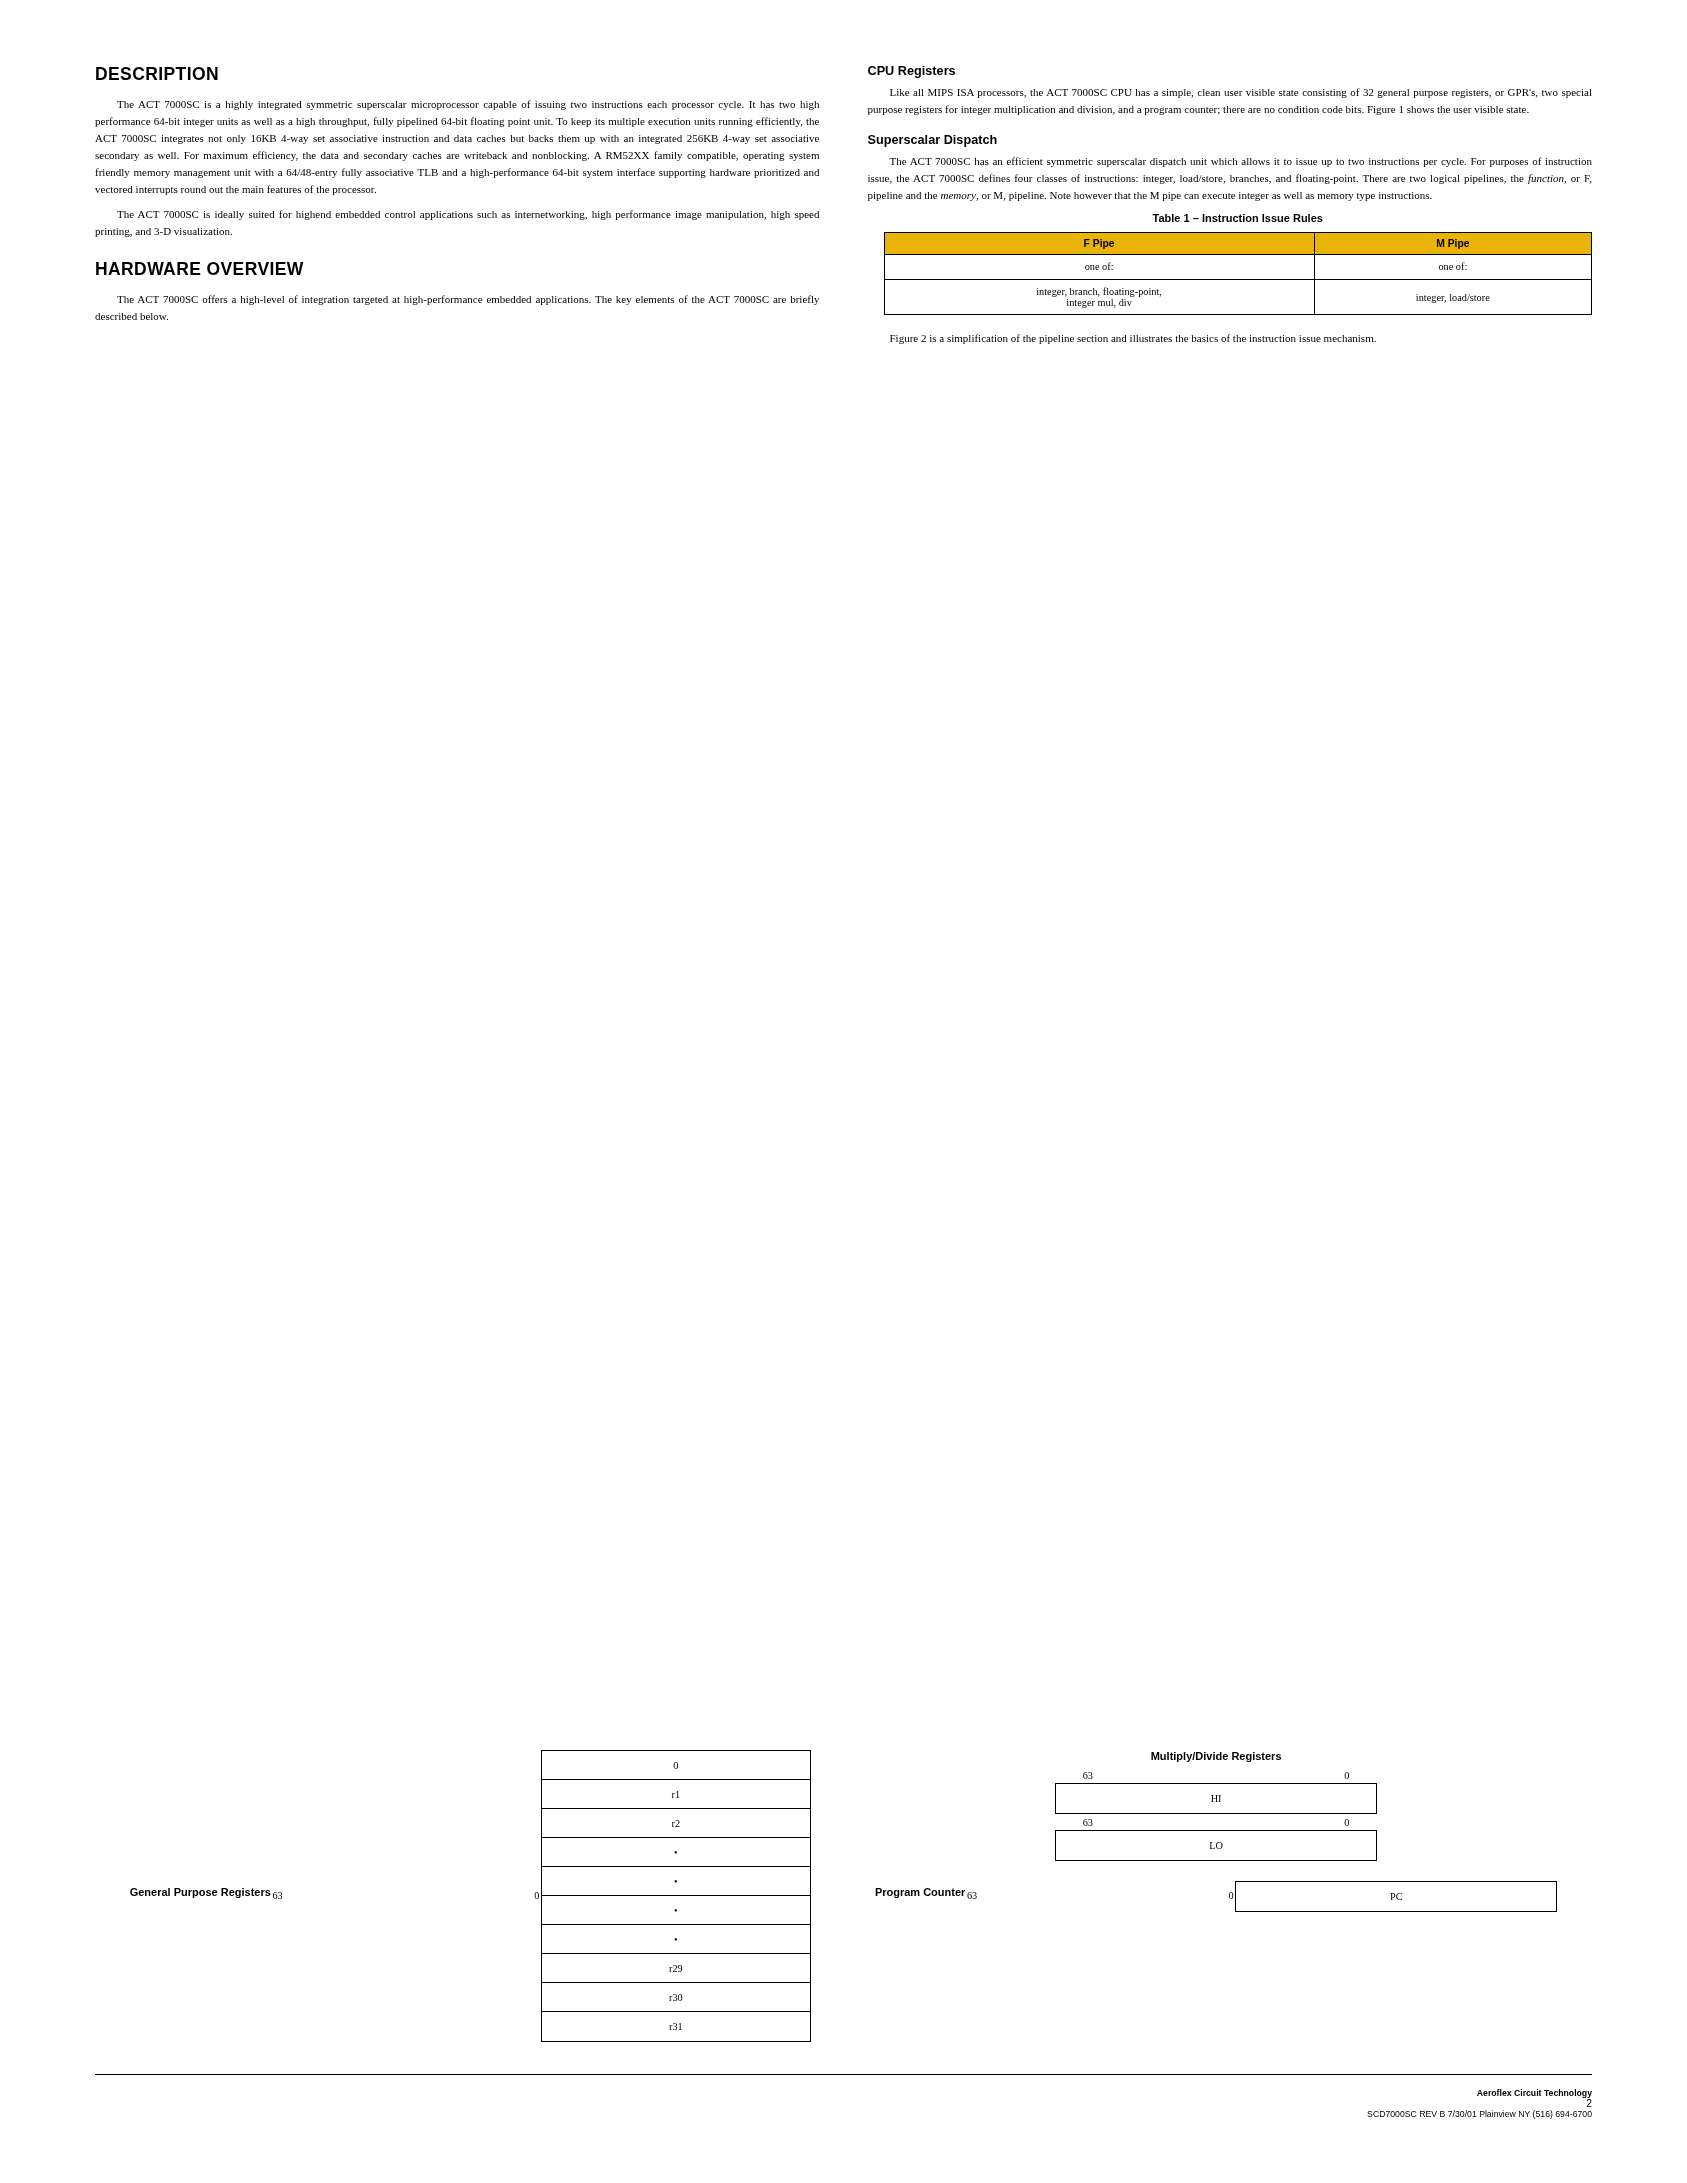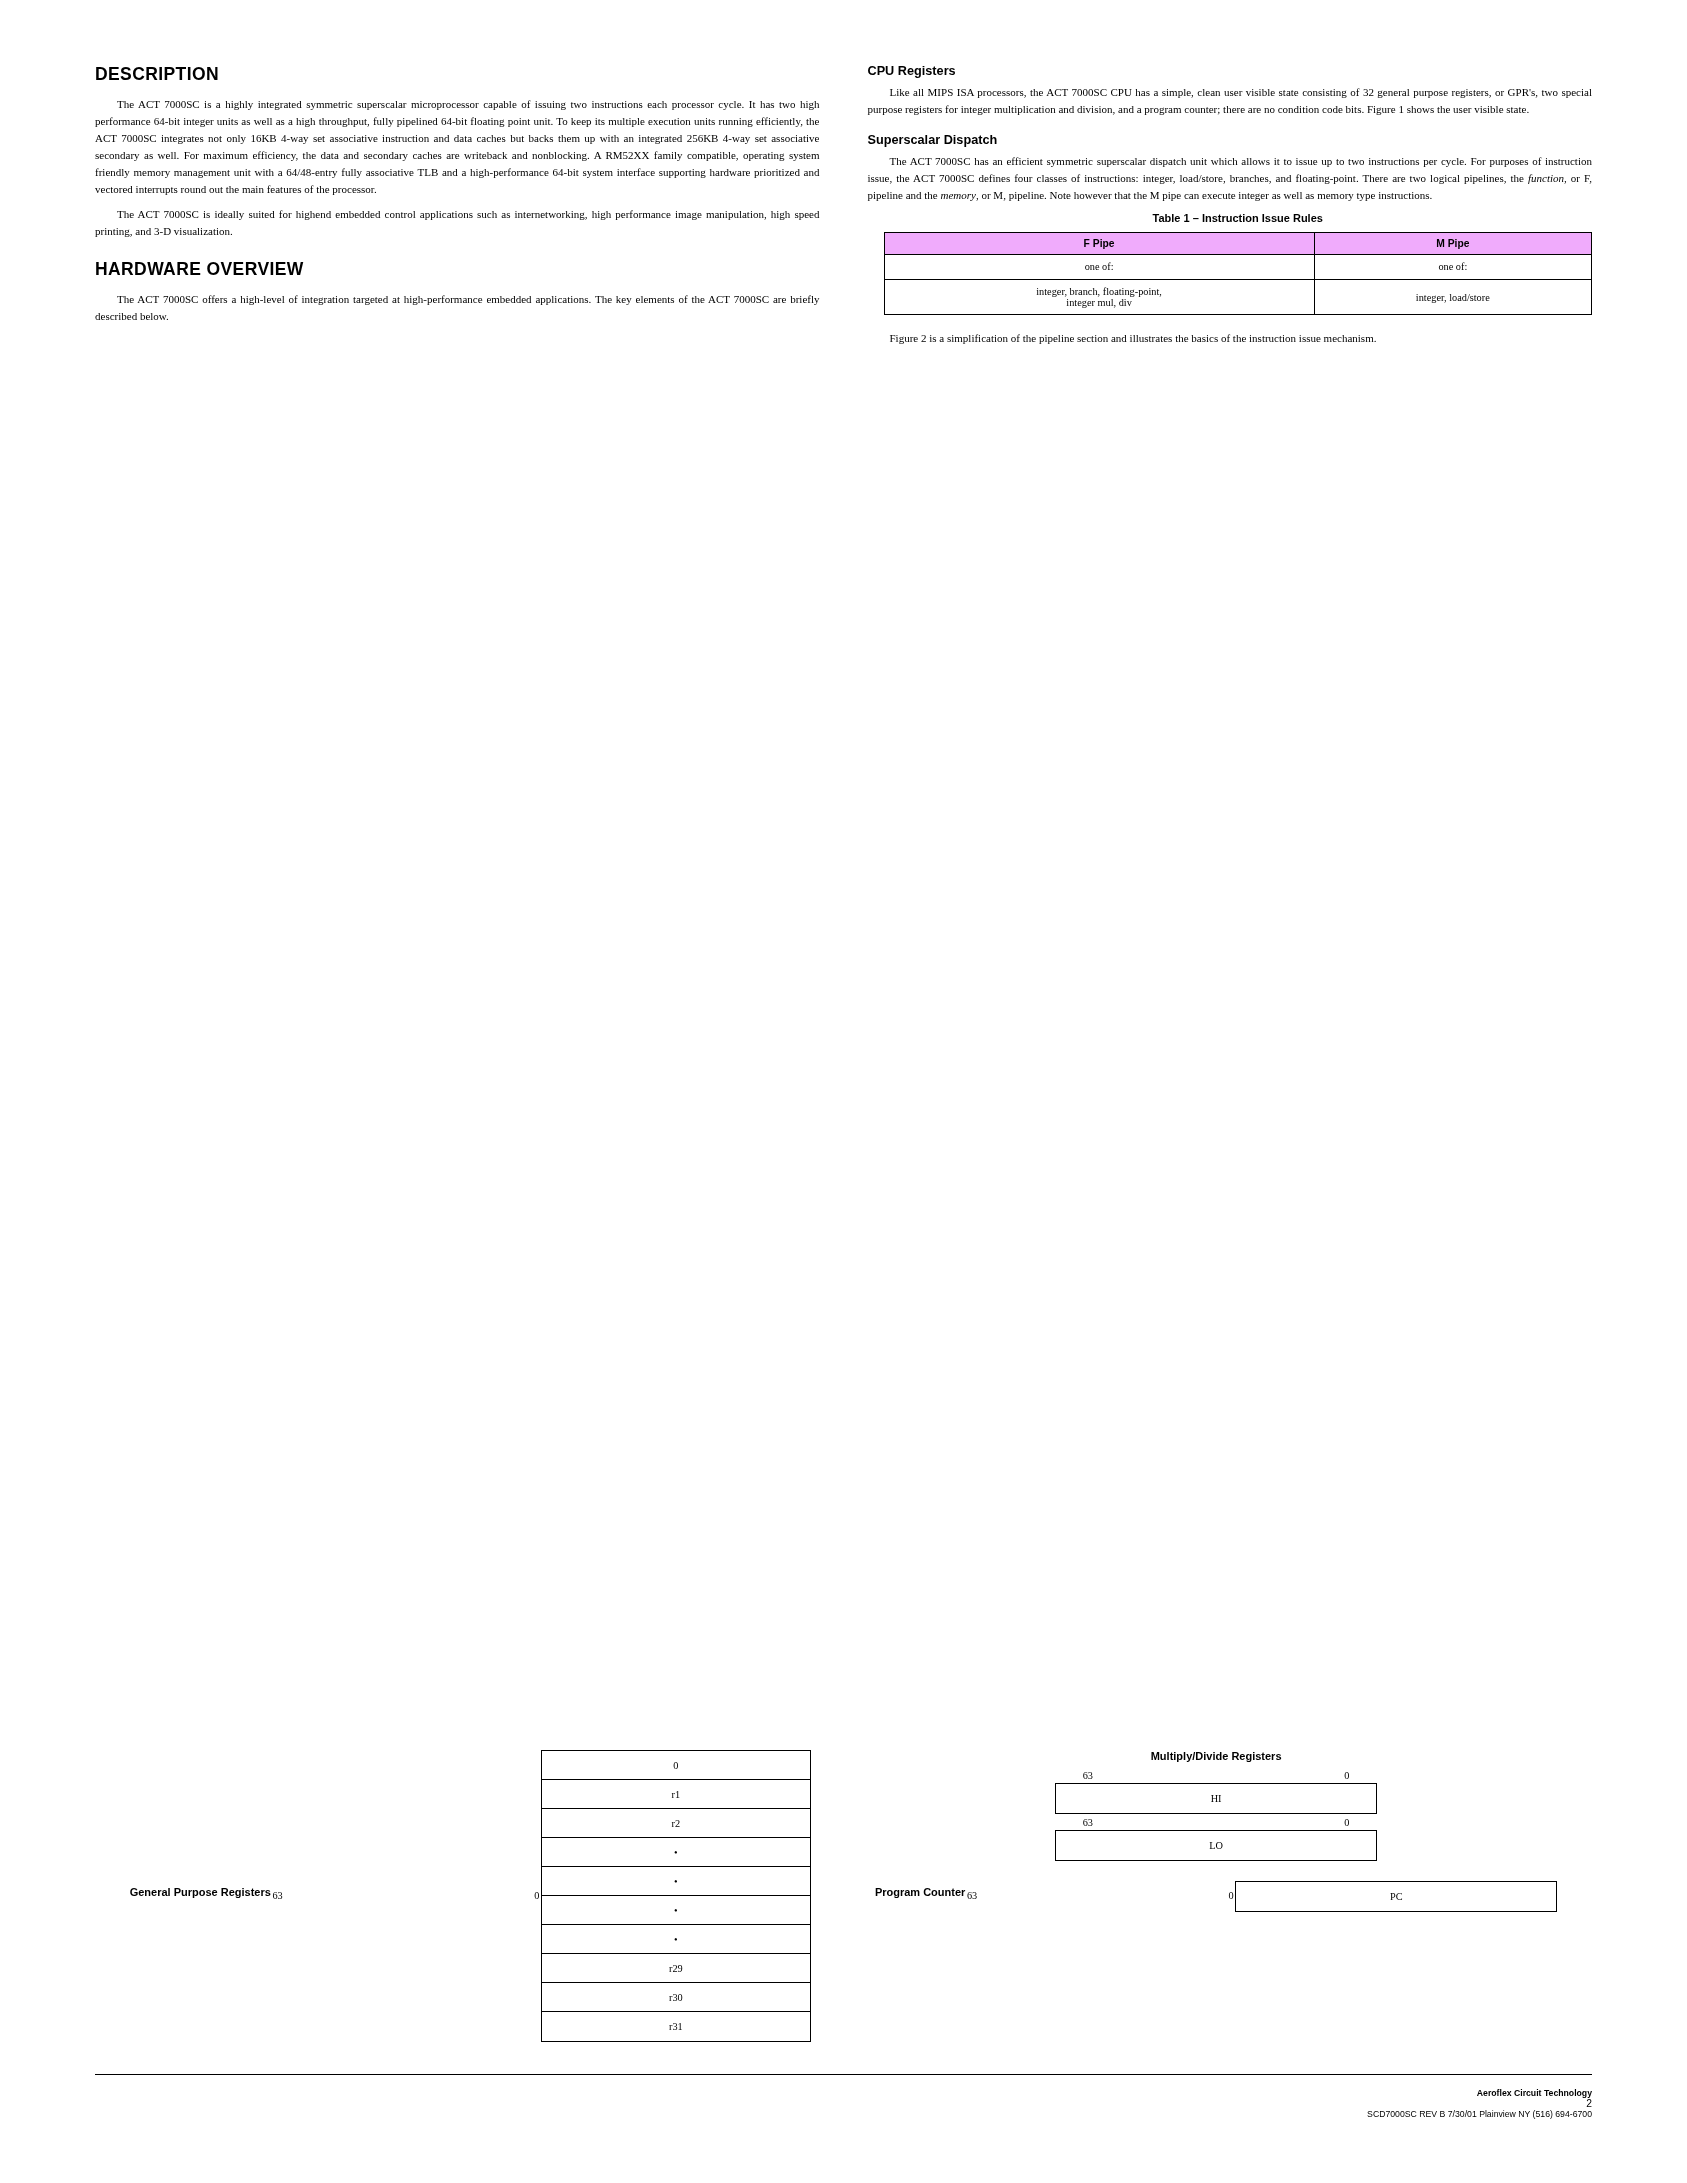--- a/index.html
+++ b/index.html
@@ -69,21 +69,21 @@
     .instruction-table {
       width: 100%;
       border-collapse: collapse;
       font-size: 10.3px;
     }
     .instruction-table th {
       border: 0.8px solid #000;
       padding: 4.8px 9.5px;
       text-align: center;
       font-weight: bold;
-      background: #f0abfc;
+      background: #eab308;
       font-family: Arial, sans-serif;
     }
     .instruction-table td {
       border: 0.8px solid #000;
       padding: 6.4px 9.5px;
       text-align: center;
       vertical-align: middle;
     }
 
     

